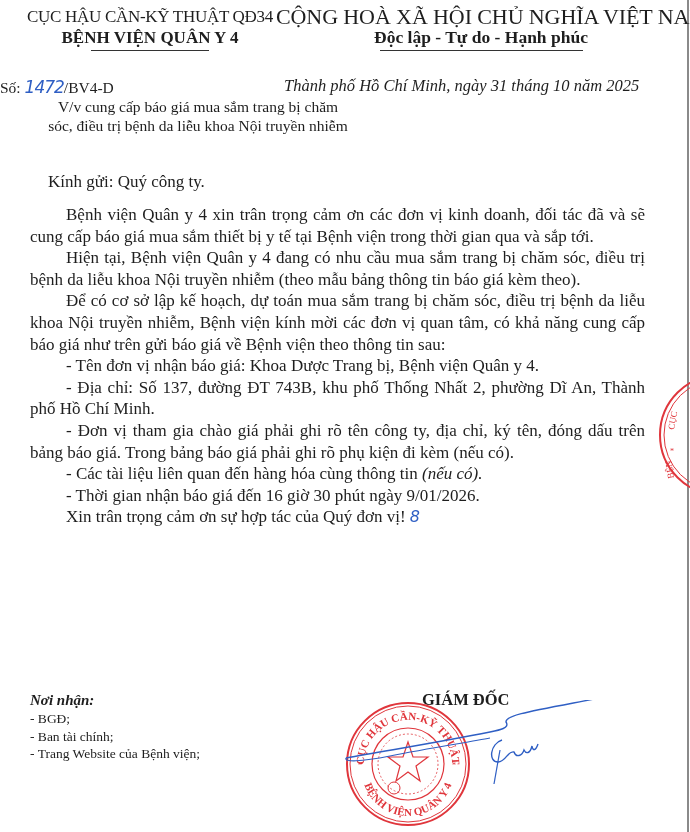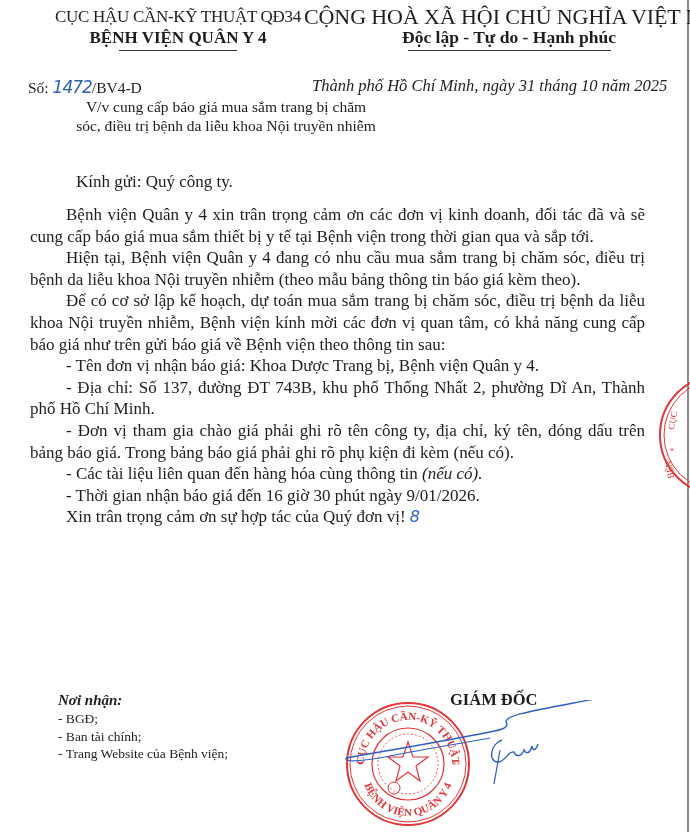--- a/index.html
+++ b/index.html
@@ -6,21 +6,21 @@
   body {
     width: 690px; height: 832px; overflow: hidden;
     background: #ffffff; position: relative;
     font-family: "Liberation Serif", "DejaVu Serif", serif;
     color: #1e1e1e;
   }
   .page-edge {
     position: absolute; left: 687px; top: 0; width: 2px; height: 832px;
     background: #8a8a8a;
   }
-  .abs { position: absolute; white-space: nowrap; padding-left: 28px; }
+  .abs { position: absolute; white-space: nowrap; }
   .hdr-left { left: 0; top: 6px; width: 300px; text-align: center; }
   .hdr-left .l1 { font-size: 17px; line-height: 21px; letter-spacing: -0.3px; }
   .hdr-left .l2 { font-size: 17px; line-height: 21px; font-weight: bold; }
   .hdr-left .rule { width: 118px; height: 1px; background: #333; margin: 2px auto 0; }
   .hdr-right { left: 276px; top: 6px; width: 410px; text-align: center; }
   .hdr-right .l1 { font-size: 22px; line-height: 21px; font-weight: normal; letter-spacing: -0.1px; }
   .hdr-right .l2 { font-size: 17.5px; line-height: 21px; font-weight: bold; }
   .hdr-right .rule { width: 203px; height: 1px; background: #333; margin: 2px auto 0; }
   .so-line { left: 0; top: 78px; width: 300px; font-size: 15.5px; line-height: 19px; }
   .so-num { color: #2f5fc4; font-style: italic; font-family: "DejaVu Sans", sans-serif; font-size: 17px; letter-spacing: -1px; }

